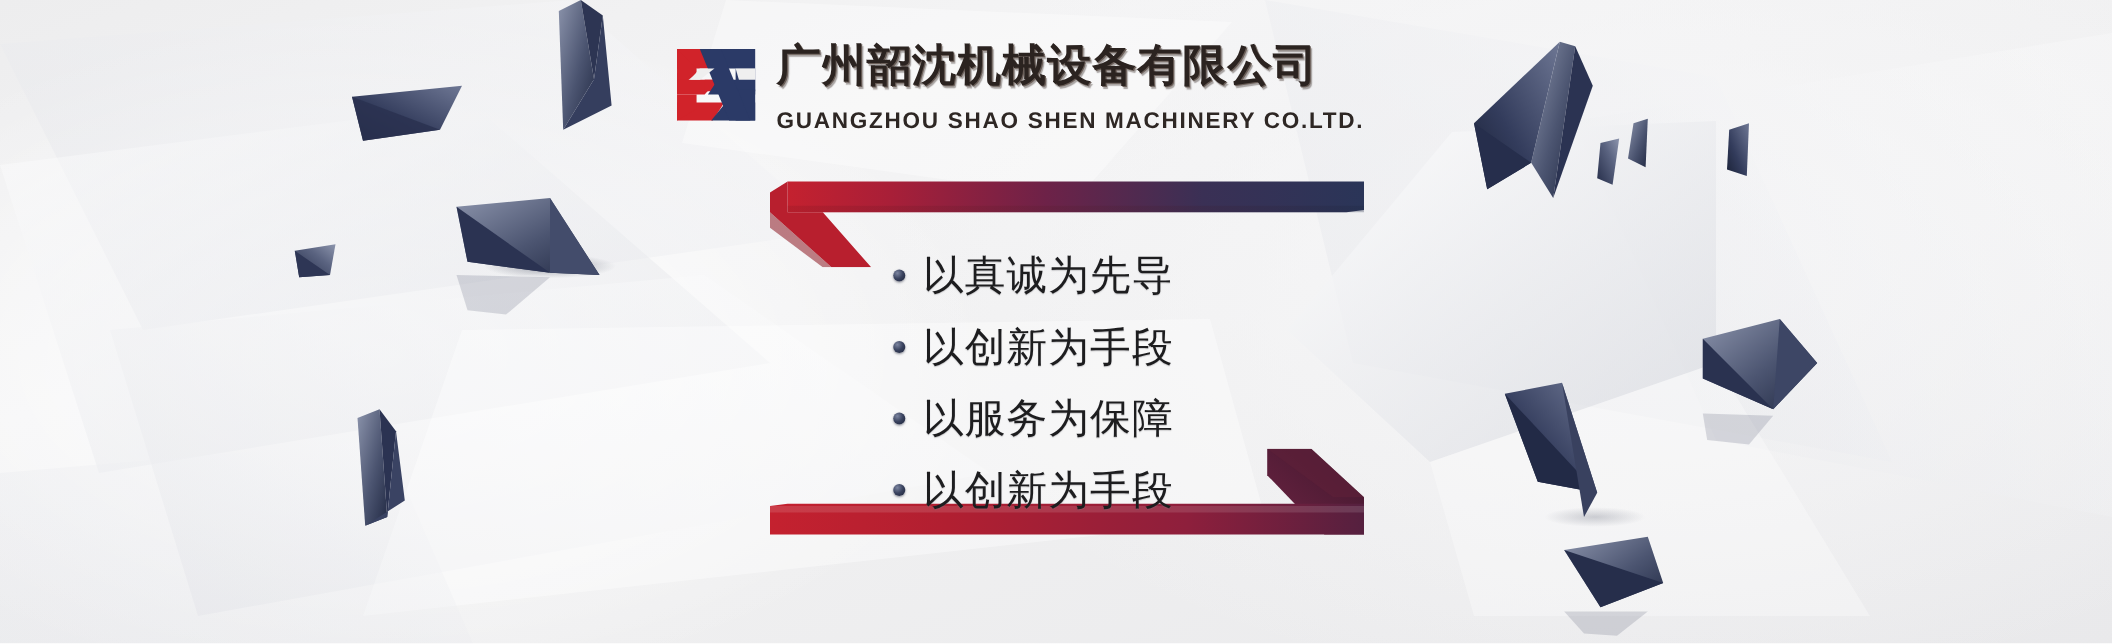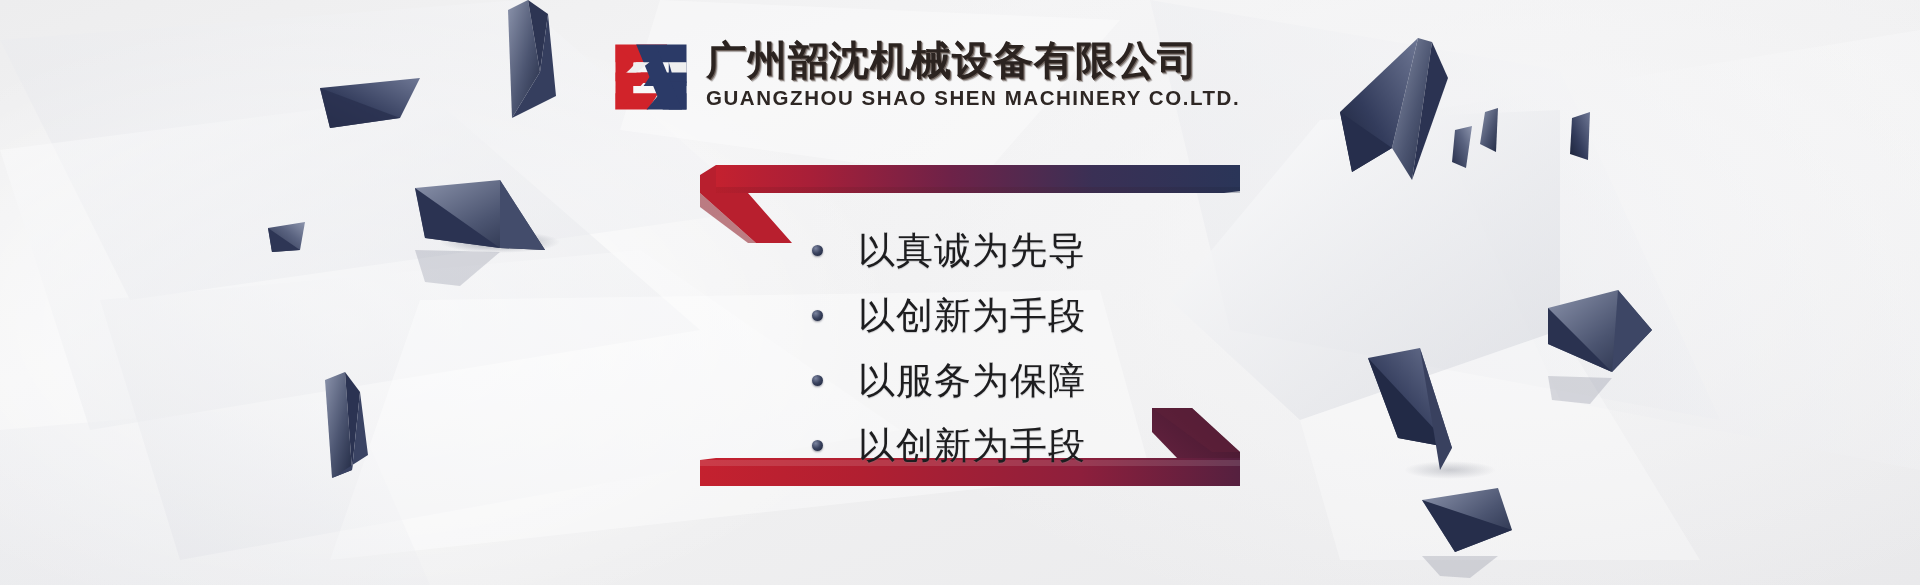--- a/index.html
+++ b/index.html
@@ -65,21 +65,21 @@
       1px 1px 0 #6b5f59,
       2px 2px 1px rgba(70,60,55,0.45);
   }
   .company-en {
     font-family: "Liberation Sans", sans-serif;
     font-size: 20.5px;
     font-weight: bold;
     letter-spacing: 1.55px;
     color: #2e2724;
     line-height: 1.2;
-    margin-top: 3px;
+    margin-top: 15px;
     white-space: nowrap;
   }
 
   
   .bracket {
     position: absolute;
     pointer-events: none;
   }
   .bracket-top {
     left: 700px;
@@ -111,21 +111,21 @@
   }
   .slogan-bullet {
     width: 11px;
     height: 11px;
     border-radius: 50%;
     flex: none;
     background: radial-gradient(circle at 34% 30%, #7c85a0 0%, #39425e 48%, #1b2136 100%);
     box-shadow: 0 1px 2px rgba(30,35,55,0.45);
   }
   .slogan-text {
-    margin-left: 35px;
+    margin-left: 16px;
     font-family: "DejaVu Sans", "Liberation Sans", sans-serif;
     font-size: 37px;
     font-weight: normal;
     color: #1d1d1f;
     letter-spacing: 1px;
     line-height: 1;
     white-space: nowrap;
     text-shadow: 0 1px 1px rgba(120,120,125,0.35);
   }
 </style>

